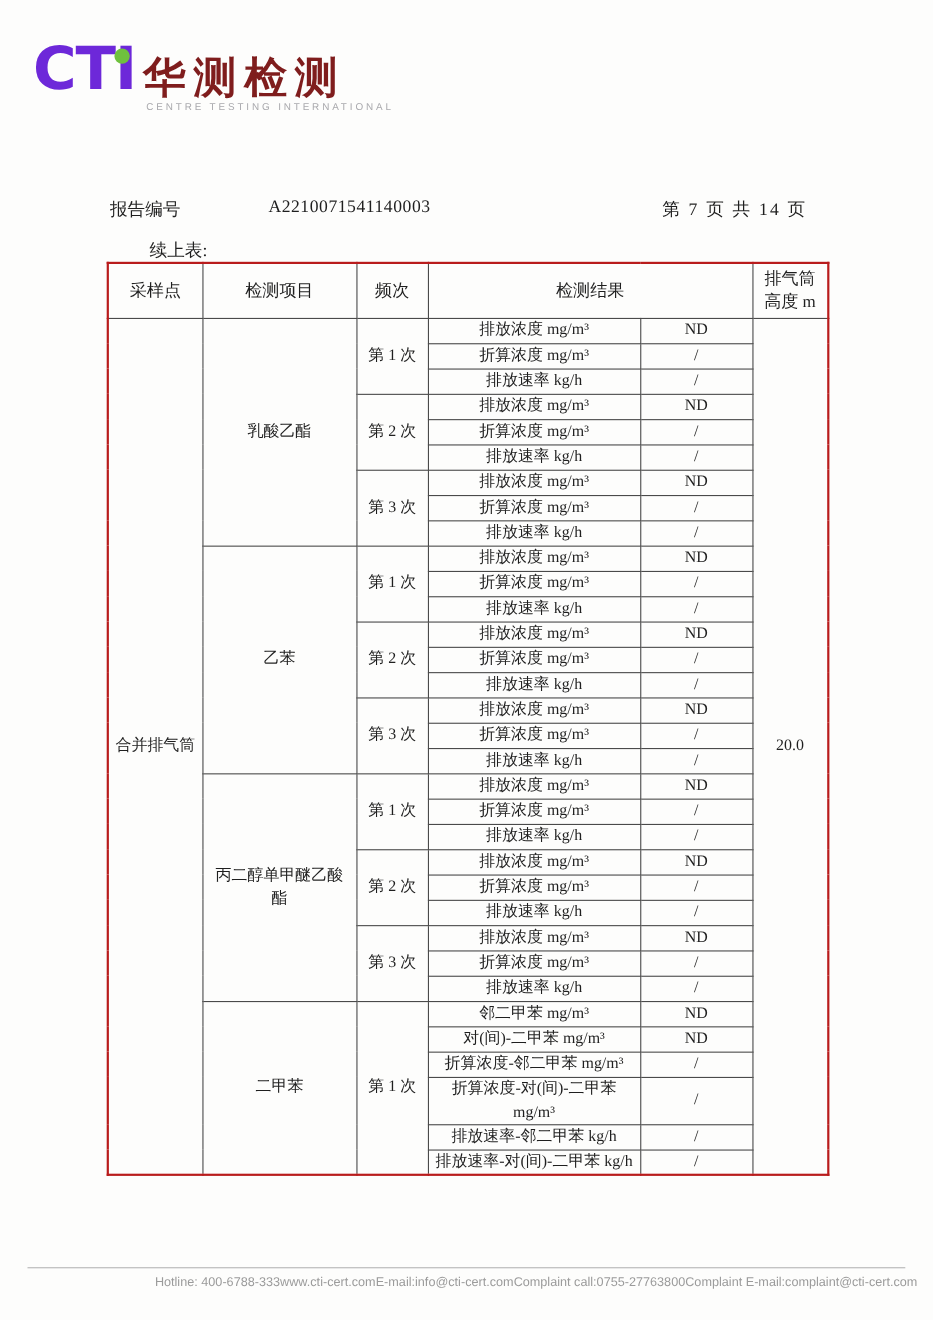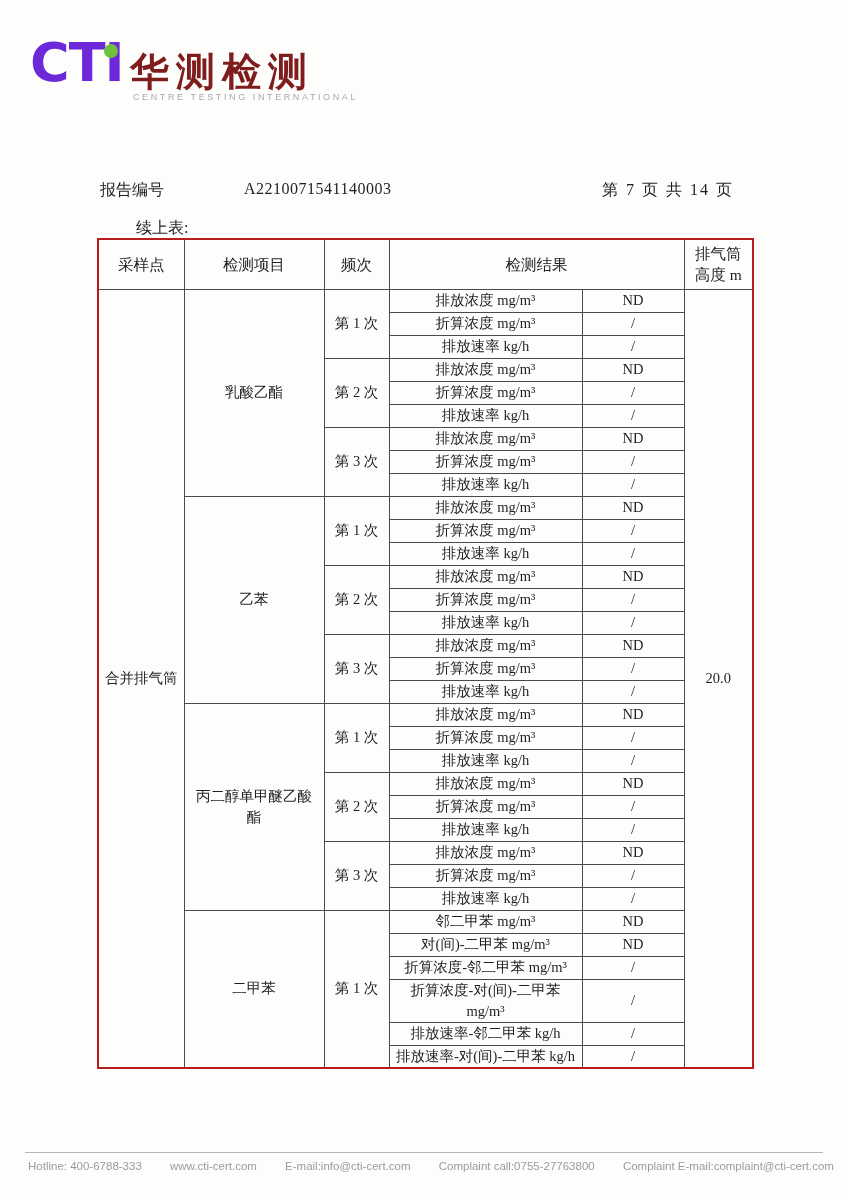--- a/index.html
+++ b/index.html
@@ -50,21 +50,21 @@
   table.report thead tr{height:50px;}
   table.report thead th{font-size:15.5px;}
   table.report tbody tr{height:23px;}
   td.c-sampling,td.c-item,td.c-freq{font-size:15.5px;}
   td.c-height{font-size:15px;}
   
   .footer-rule{position:absolute;left:25px;top:1152px;width:798px;height:1px;background:#b5b5b5;}
   .footer{
     position:absolute;left:28px;top:1160px;width:806px;
     font-family:"Liberation Sans","DejaVu Sans",sans-serif;
-    font-size:11.5px;color:#9b9b9b;display:flex;justify-content:space-between;
+    font-size:11.5px;color:#9b9b9b;display:flex;justify-content:flex-end;
     white-space:nowrap;
   }
 </style>
 </head>
 <body>
 
 <div class="logo">
   <span class="logo-cti">CTI</span>
   <span class="logo-dot"></span>
   <span class="logo-cn">华测检测</span>

